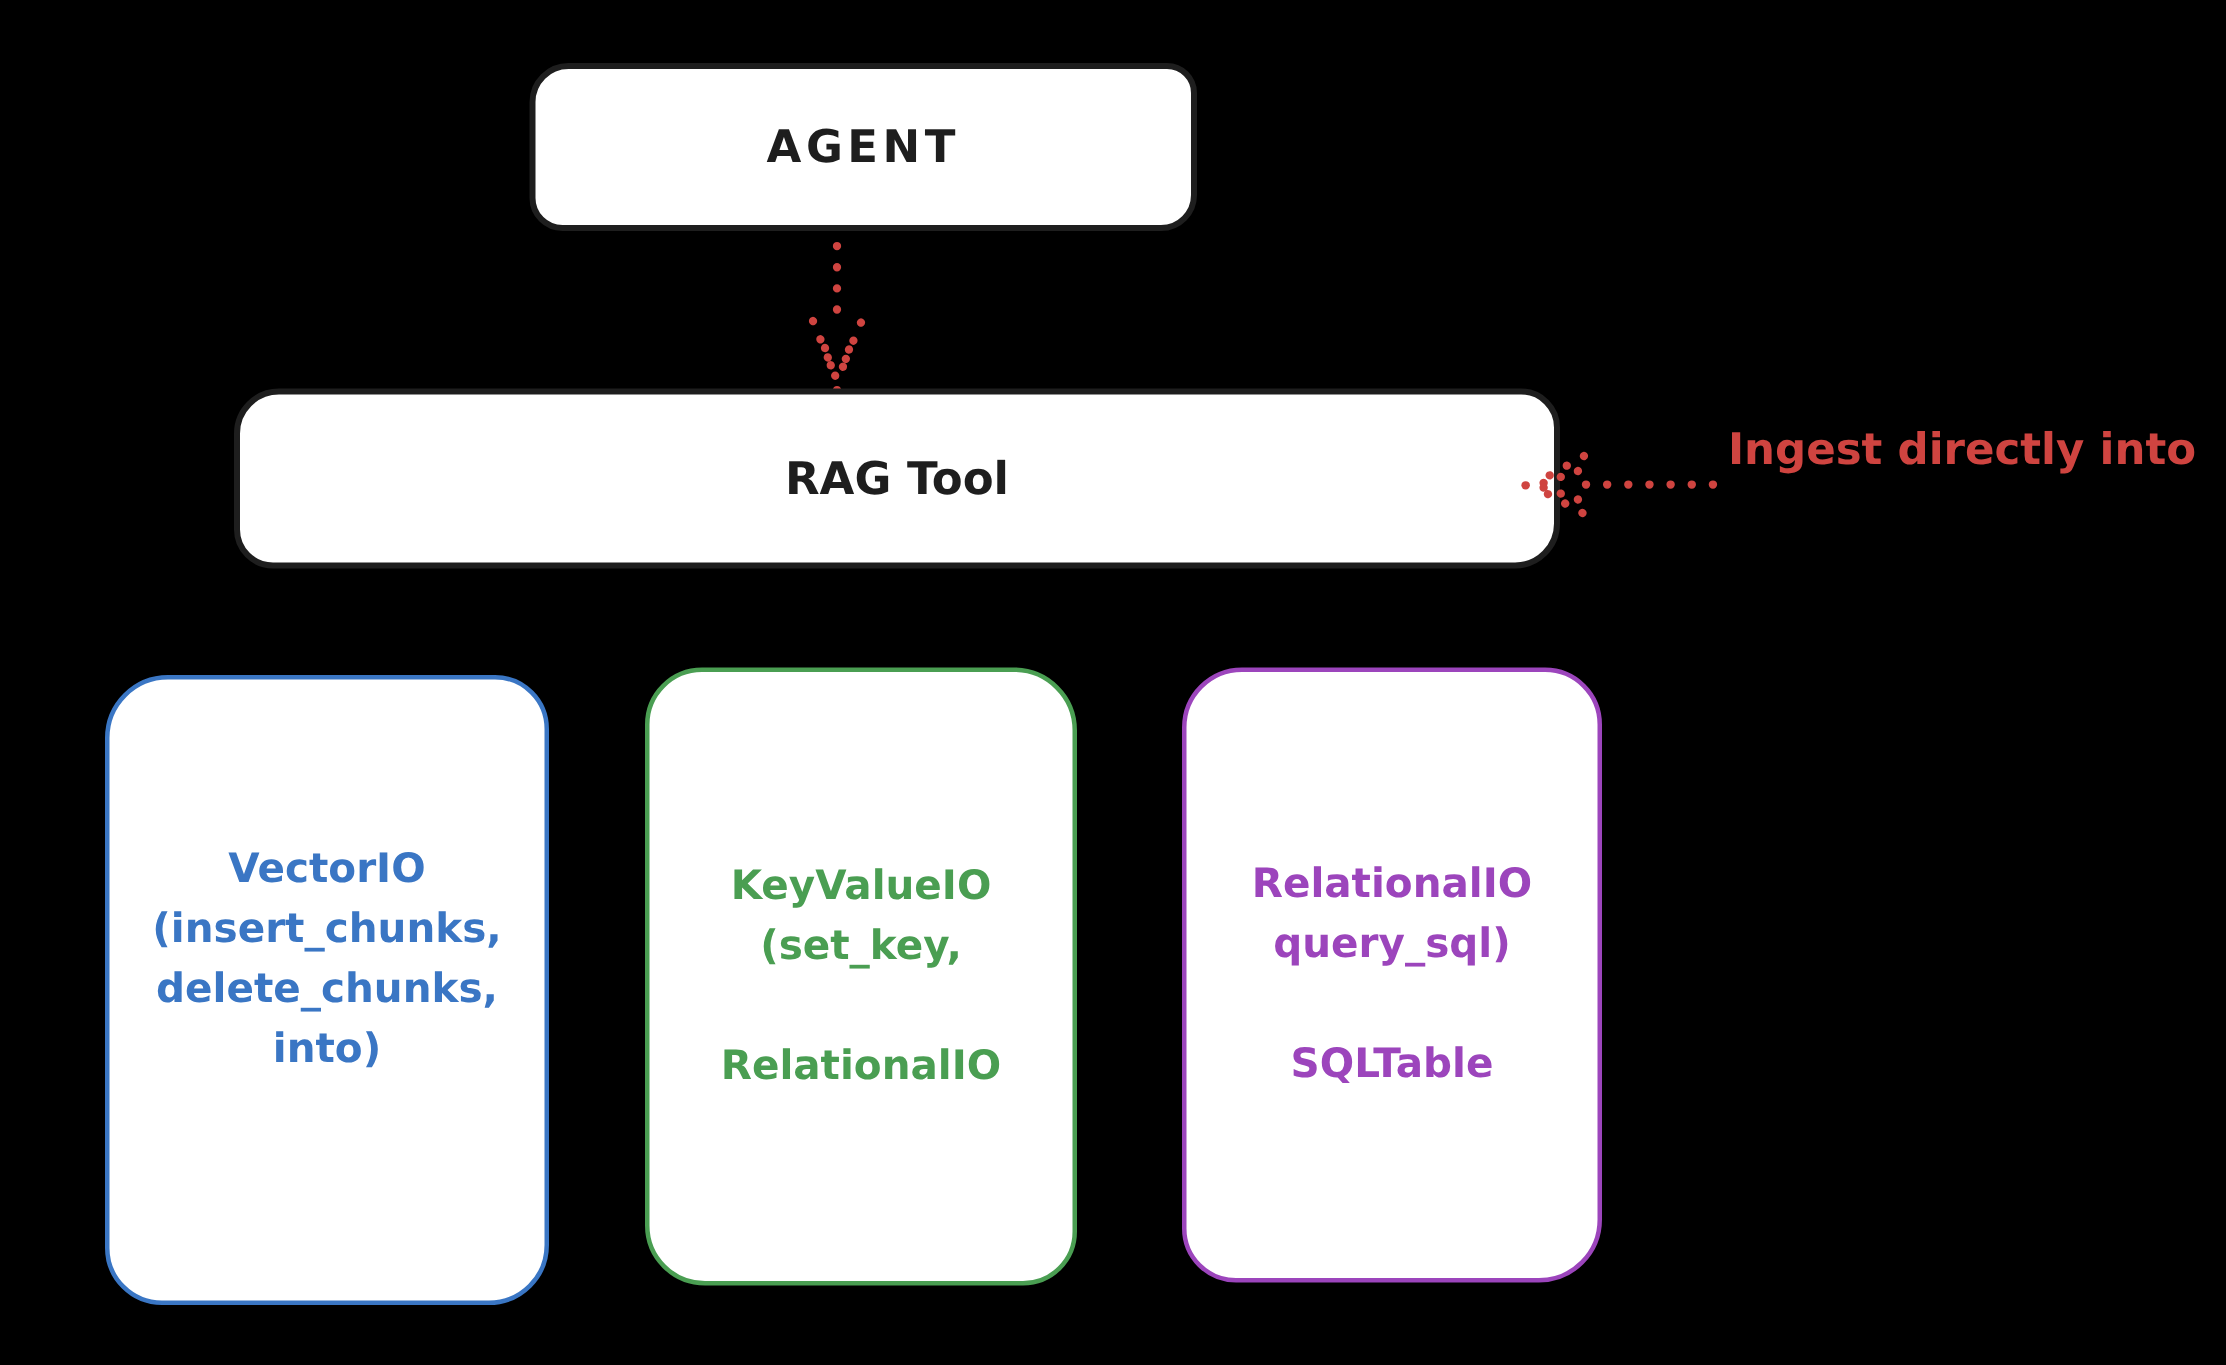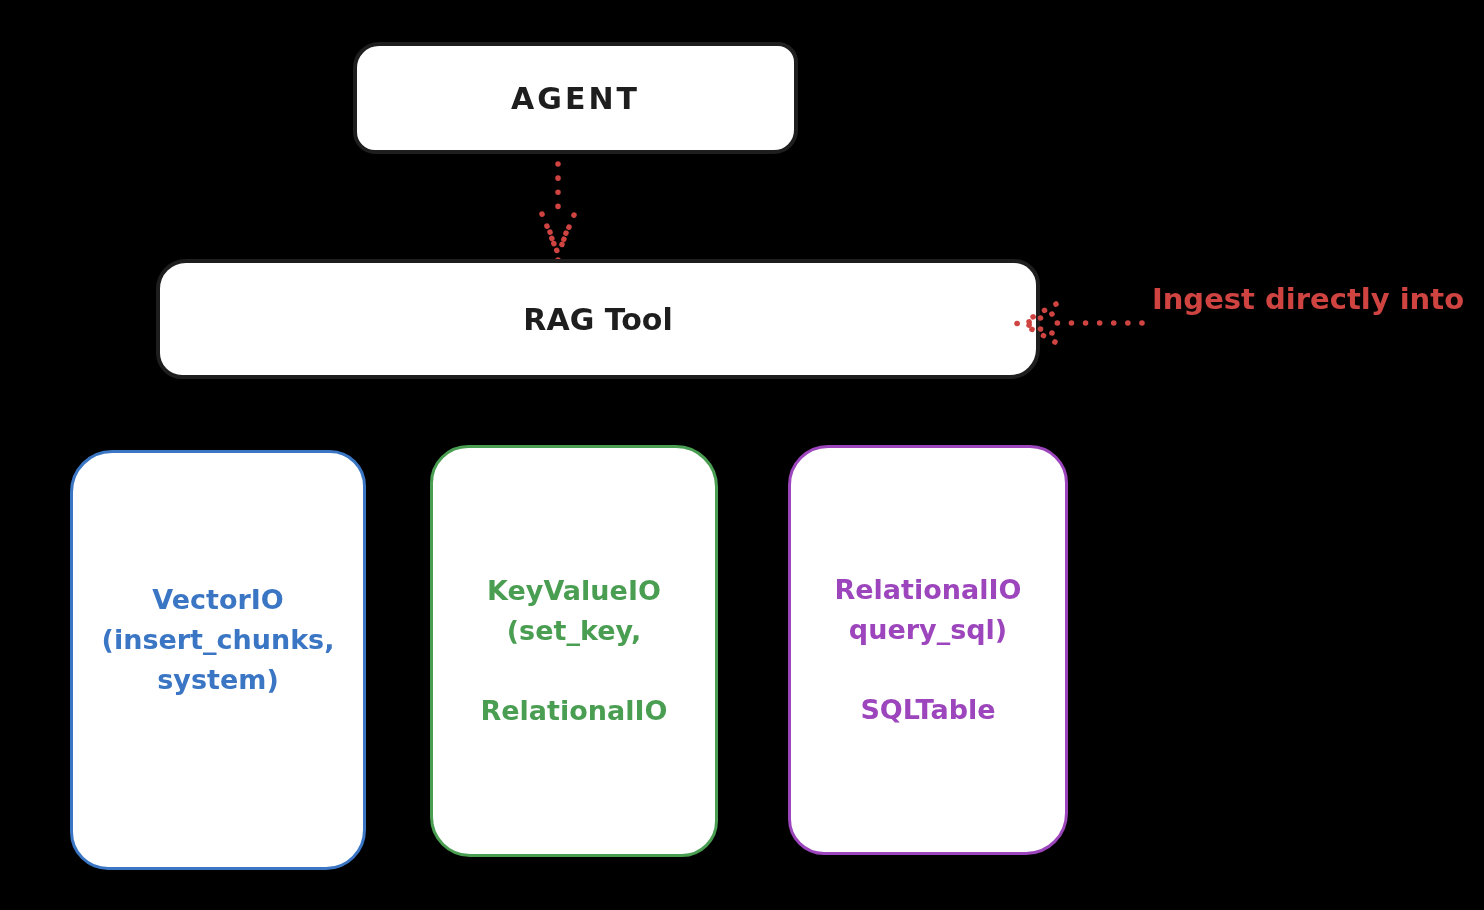--- a/index.html
+++ b/index.html
@@ -123,21 +123,22 @@
     <path d="M7 27.5 L7.2 27.5" stroke-width="5.5" stroke-linecap="round" stroke="#cf4440"></path>
   </svg>
 
   <div class="annotation">
     <div>Ingest directly into</div>
   </div>
 
   <div class="iobox box-vector">
     <div class="line">VectorIO</div>
     <div class="line">(insert_chunks,</div>
-    <div class="line">system)</div>
+    <div class="line">delete_chunks,</div>
+    <div class="line">into)</div>
     <div class="spacer"></div>
   </div>
 
   <div class="iobox box-keyvalue">
     <div class="line">KeyValueIO</div>
     <div class="line">(set_key,</div>
     <div class="spacer"></div>
     <div class="line">RelationalIO</div>
   </div>
 

